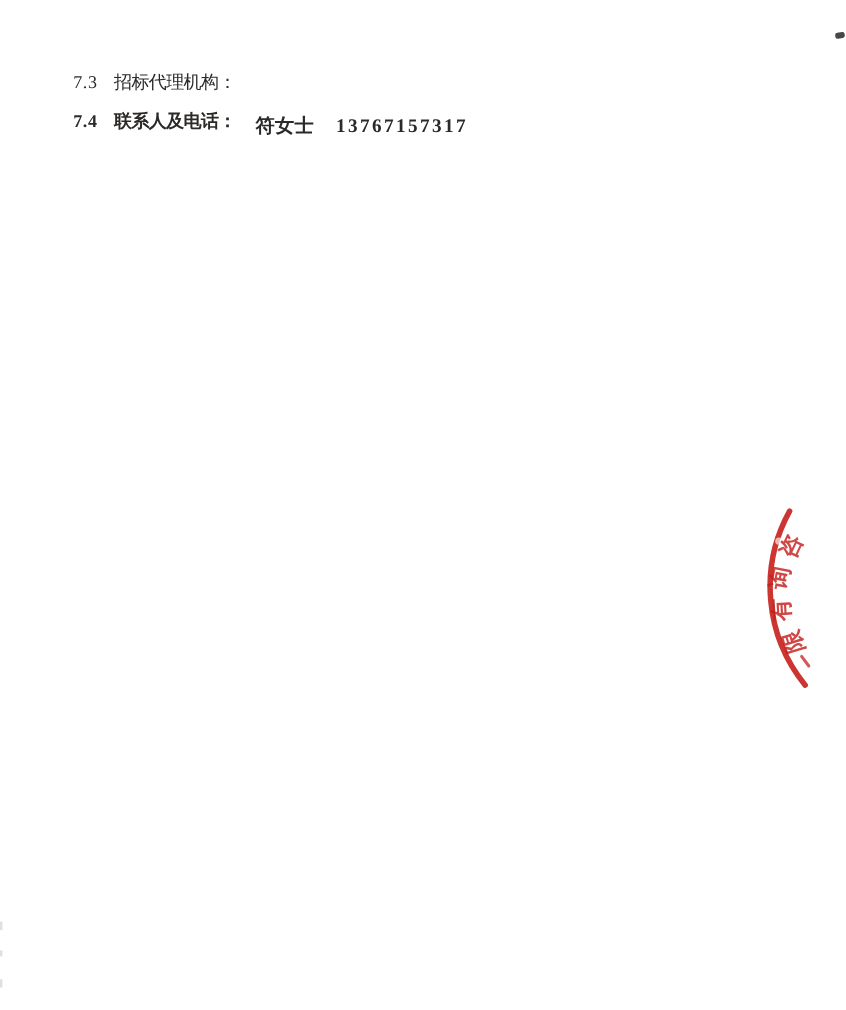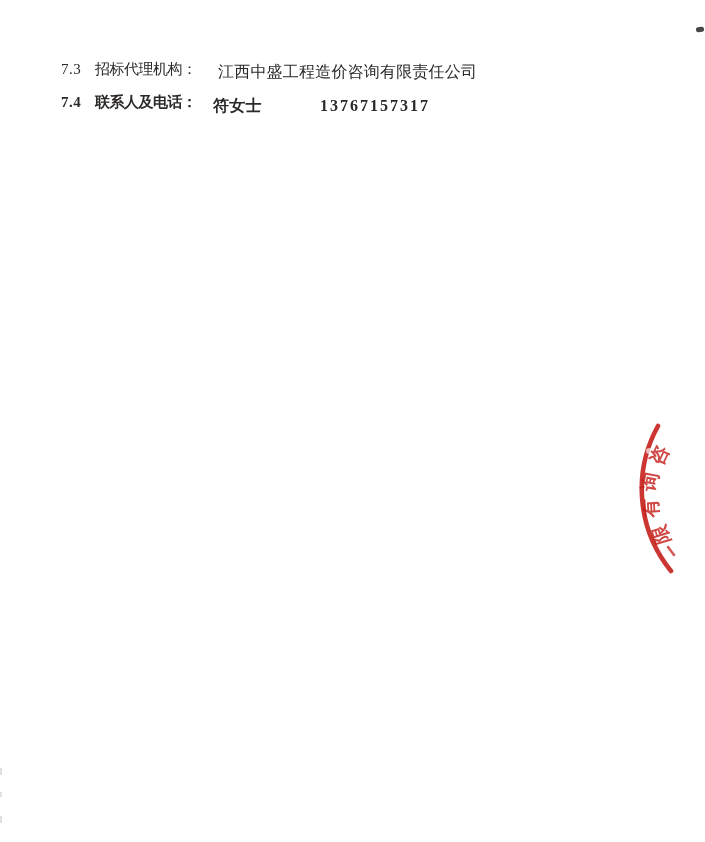--- a/index.html
+++ b/index.html
@@ -48,21 +48,21 @@
   #line-2 { top: 91px; font-weight: bold; }
   #line-3 { top: 122px; }
 
   #line-1 .line-num   { left: 61px; }
   #line-1 .line-label { left: 95px; }
   #line-1 .line-value { left: 218px; top: 3px; }
 
   #line-2 .line-num   { left: 61px; }
   #line-2 .line-label { left: 95px; text-align: center; }
   #line-2 .line-value { left: 213px; top: 4px; }
-  #line-2 .phone      { left: 280px; top: 4px; font-size: 16px; letter-spacing: 2px; margin-left: 40px; }
+  #line-2 .phone      { left: 280px; top: 4px; font-size: 16px; letter-spacing: 2px; }
 
   #line-3 .line-num   { left: 61px; }
   #line-3 .line-label { left: 92px; }
   #line-3 .line-value { left: 216px; top: 3px; font-size: 17px; letter-spacing: 1.2px; }
 
   .seal-svg {
     position: absolute;
     inset: 0;
     pointer-events: none;
   }
@@ -93,21 +93,20 @@
   .edge-smudge.s3 { top: 816px; height: 7px; }
 </style>
 </head>
 <body>
 
 <div class="page">
 
   <div class="doc-line" id="line-1">
     <span class="line-num">7.3</span>
     <span class="line-label">招标代理机构：</span>
-    <span class="line-value">江西中盛工程造价咨询有限责任公司</span>
   </div>
 
   <div class="doc-line" id="line-2">
     <span class="line-num">7.4</span>
     <span class="line-label">联系人及电话：</span>
     <span class="line-value">符女士</span>
     <span class="phone">13767157317</span>
   </div>
 
 

